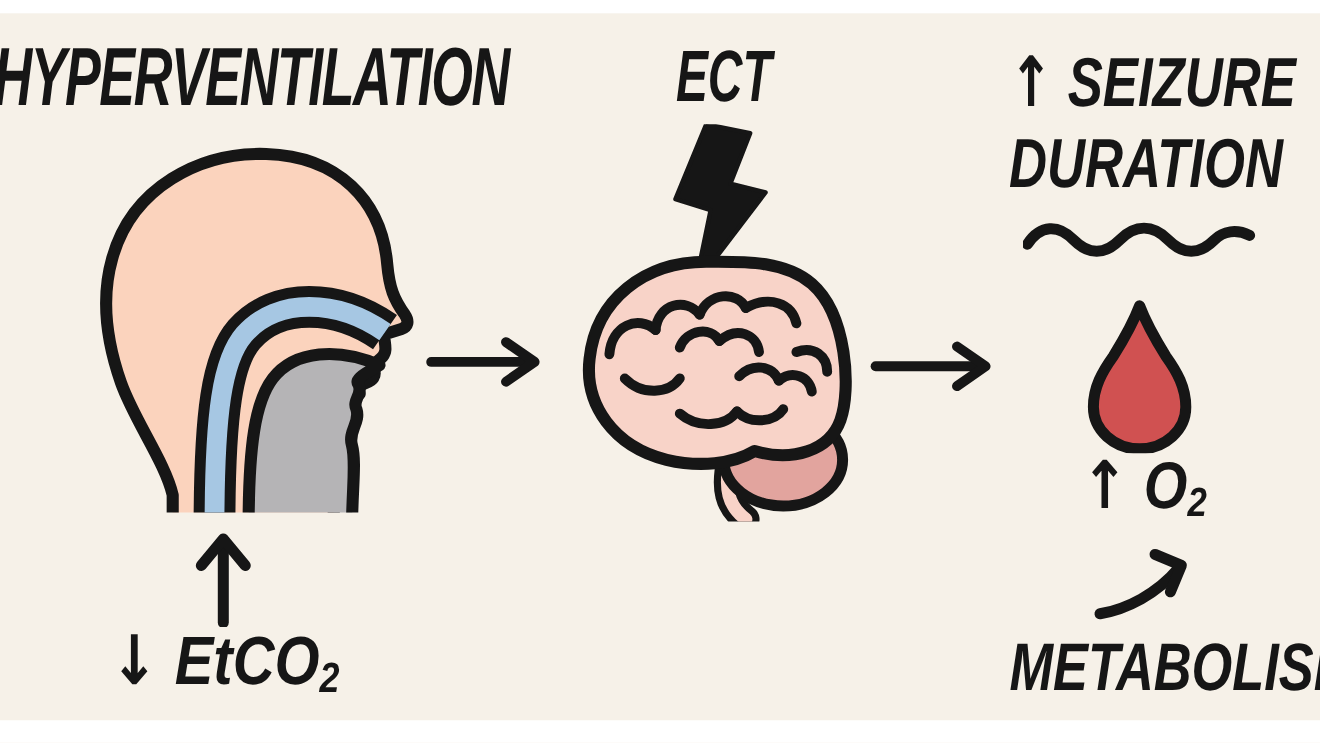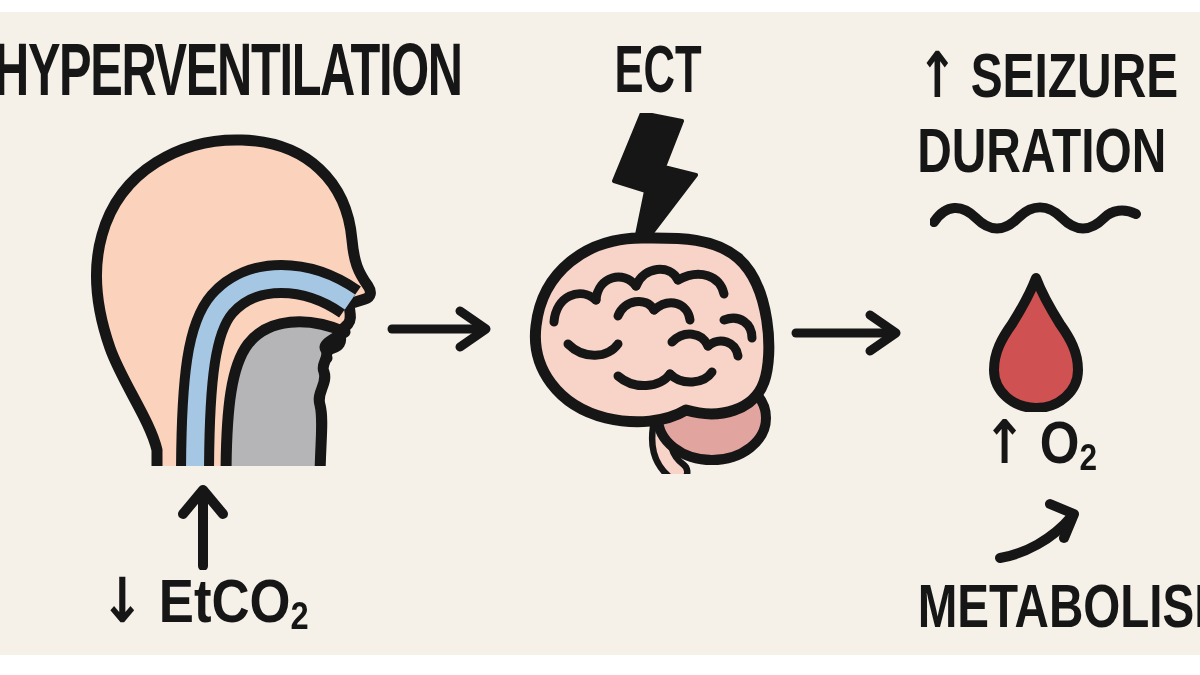--- a/index.html
+++ b/index.html
@@ -1,18 +1,18 @@
 <!DOCTYPE html>
 <html><head>
 <meta charset="utf-8">
 <style>
   html,body{margin:0;padding:0;}
   body{width:1200px;height:675px;background:#ffffff;overflow:hidden;
        font-family:"Liberation Sans","DejaVu Sans",sans-serif;}
-  .canvas{position:relative;width:1200px;height:675px;background:#ffffff;}
+  .canvas{position:relative;width:1200px;height:675px;background:#ffffff;font-style:italic;}
   .bg{position:absolute;left:0;top:12px;width:1200px;height:643px;background:#f6f1e8;}
   .label{position:absolute;font-weight:700;color:#161616;white-space:nowrap;line-height:1.0;}
   .t-title{left:-6px;top:32px;font-size:75px;letter-spacing:-2px;
            transform:scaleX(0.65);transform-origin:0 0;}
   .t-ect{left:568px;top:36px;width:180px;text-align:center;font-size:66px;
          transform:scaleX(0.66);transform-origin:50% 0;}
   .t-seizure{left:880px;top:38px;width:310px;text-align:center;font-size:63px;
              line-height:1.18;transform:scaleX(0.76);transform-origin:50% 0;}
   .t-etco2{left:100px;top:570px;font-size:62px;transform:scaleX(0.85);transform-origin:0 0;}
   .t-o2{left:960px;top:412px;width:160px;text-align:center;font-size:60px;

